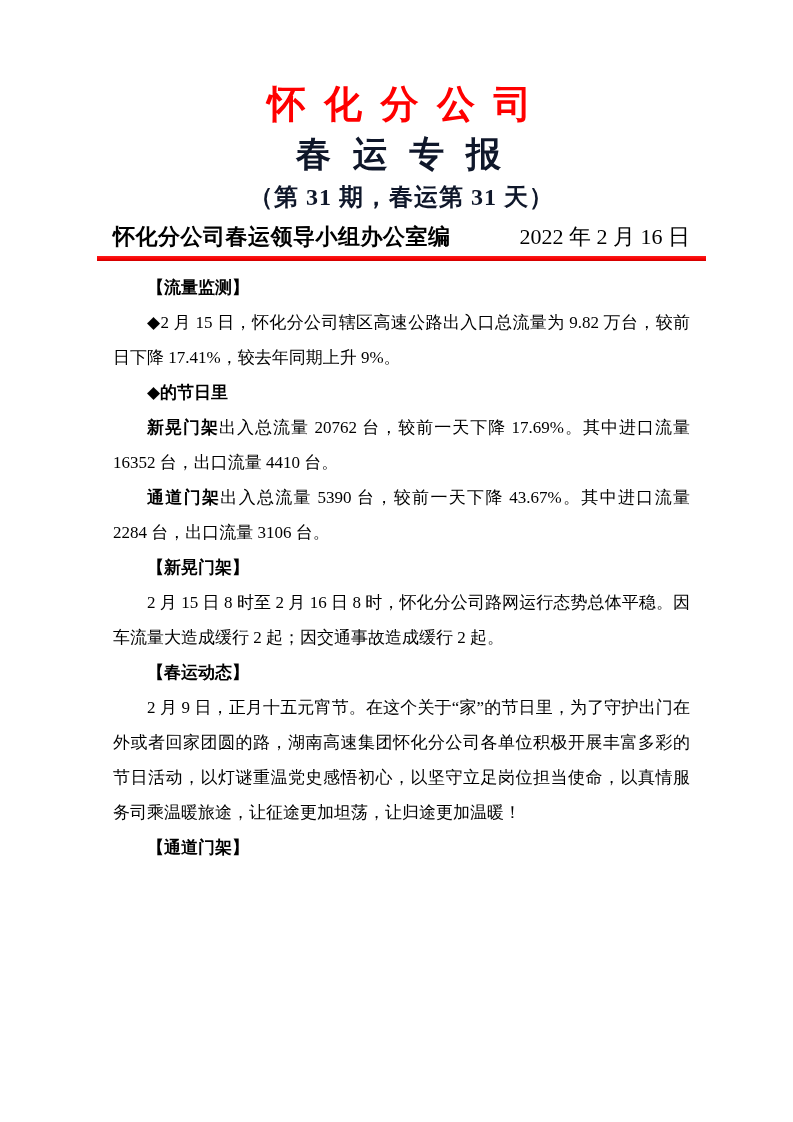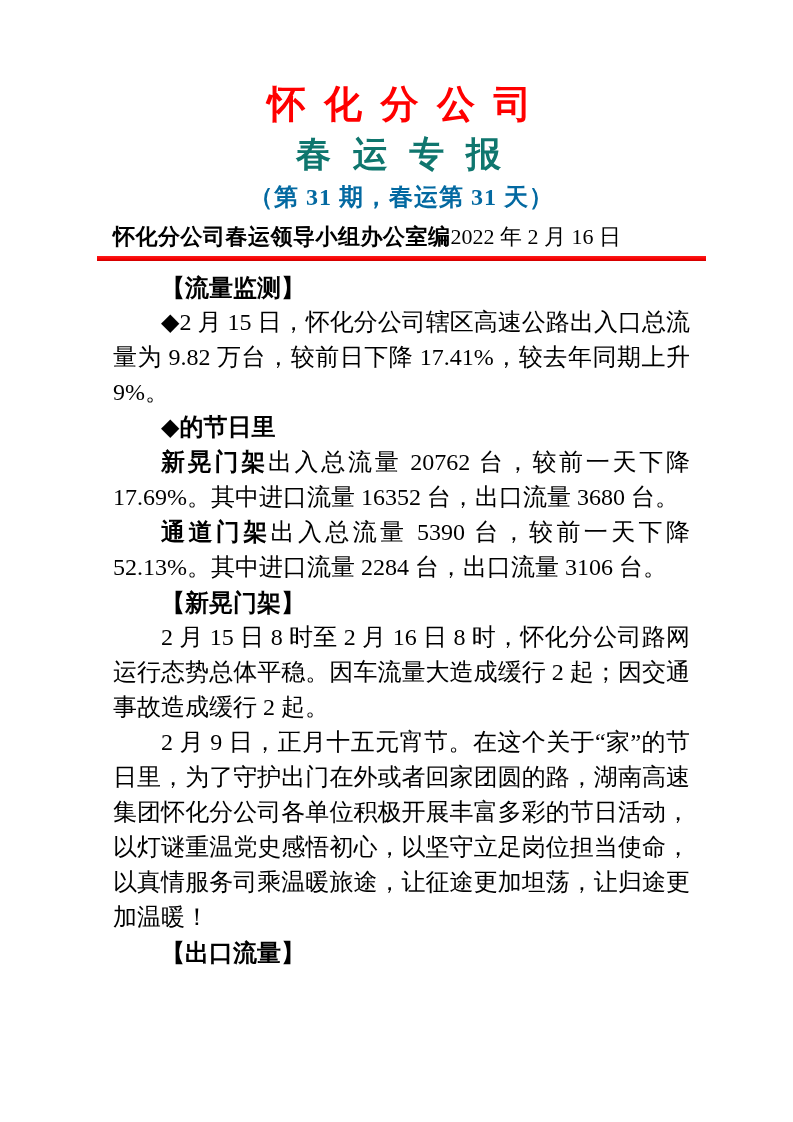--- a/index.html
+++ b/index.html
@@ -30,36 +30,36 @@
     white-space: nowrap;
   }
   .doc-title-2 {
     margin: 4px 0 0 0;
     text-align: center;
     font-family: "Liberation Sans", "DejaVu Sans", sans-serif;
     font-weight: bold;
     font-size: 35px;
     line-height: 44px;
     letter-spacing: 6px;
-    color: #0f766e;
+    color: #0f172a;
     white-space: nowrap;
   }
   .issue-line {
     margin: 6px 0 0 0;
     text-align: center;
     font-weight: bold;
     font-size: 24px;
     line-height: 30px;
     letter-spacing: 1px;
-    color: #0369a1;
+    color: #0f172a;
     white-space: nowrap;
   }
   .editor-row {
     display: flex;
-    justify-content: flex-start;
+    justify-content: space-between;
     align-items: baseline;
     margin-top: 10px;
     font-size: 22px;
     line-height: 30px;
   }
   .editor-name {
     font-family: "Liberation Sans", "DejaVu Sans", sans-serif;
     font-weight: bold;
     letter-spacing: 0.5px;
     white-space: nowrap;
@@ -69,21 +69,21 @@
     font-weight: normal;
     white-space: nowrap;
   }
   .red-rule {
     height: 5px;
     background: linear-gradient(180deg, #ff1a1a 0%, #f00000 70%, #c80000 100%);
     margin: 4px -16px 0 -16px;
   }
   .doc-body {
     margin-top: 9px;
-    font-size: 24px;
+    font-size: 17px;
     line-height: 35px;
     text-align: justify;
   }
   .doc-body p {
     margin: 0;
     text-indent: 2em;
   }
   .doc-body p.section-header {
     font-family: "Liberation Sans", "DejaVu Sans", sans-serif;
     font-weight: bold;
@@ -106,20 +106,21 @@
   <div class="issue-line">（第 31 期，春运第 31 天）</div>
   <div class="editor-row">
     <span class="editor-name">怀化分公司春运领导小组办公室编</span>
     <span class="issue-date">2022 年 2 月 16 日</span>
   </div>
   <div class="red-rule"></div>
   <div class="doc-body">
       <p class="section-header"><span class="bold">【流量监测】</span></p>
       <p class="text"><span>◆2 月 15 日，怀化分公司辖区高速公路出入口总流量为 9.82 万台，较前日下降 17.41%，较去年同期上升 9%。</span></p>
       <p class="subheader"><span class="bold">◆的节日里</span></p>
-      <p class="text"><span class="bold">新晃门架</span><span>出入总流量 20762 台，较前一天下降 17.69%。其中进口流量 16352 台，出口流量 3680 台。</span></p>
-      <p class="text"><span class="bold">通道门架</span><span>出入总流量 5390 台，较前一天下降 52.13%。其中进口流量 2284 台，出口流量 3106 台。</span></p>
+      <p class="text"><span class="bold">新晃门架</span><span>出入总流量 20762 台，较前一天下降 17.69%。其中进口流量 16352 台，出口流量 4410 台。</span></p>
+      <p class="text"><span class="bold">通道门架</span><span>出入总流量 5390 台，较前一天下降 43.67%。其中进口流量 2284 台，出口流量 3106 台。</span></p>
       <p class="section-header"><span class="bold">【新晃门架】</span></p>
       <p class="text"><span>2 月 15 日 8 时至 2 月 16 日 8 时，怀化分公司路网运行态势总体平稳。因车流量大造成缓行 2 起；因交通事故造成缓行 2 起。</span></p>
+      <p class="section-header"><span class="bold">【春运动态】</span></p>
       <p class="text"><span>2 月 9 日，正月十五元宵节。在这个关于“家”的节日里，为了守护出门在外或者回家团圆的路，湖南高速集团怀化分公司各单位积极开展丰富多彩的节日活动，以灯谜重温党史感悟初心，以坚守立足岗位担当使命，以真情服务司乘温暖旅途，让征途更加坦荡，让归途更加温暖！</span></p>
-      <p class="section-header"><span class="bold">【出口流量】</span></p>
+      <p class="section-header"><span class="bold">【通道门架】</span></p>
     </div>
 </div>
 
 </body></html>

